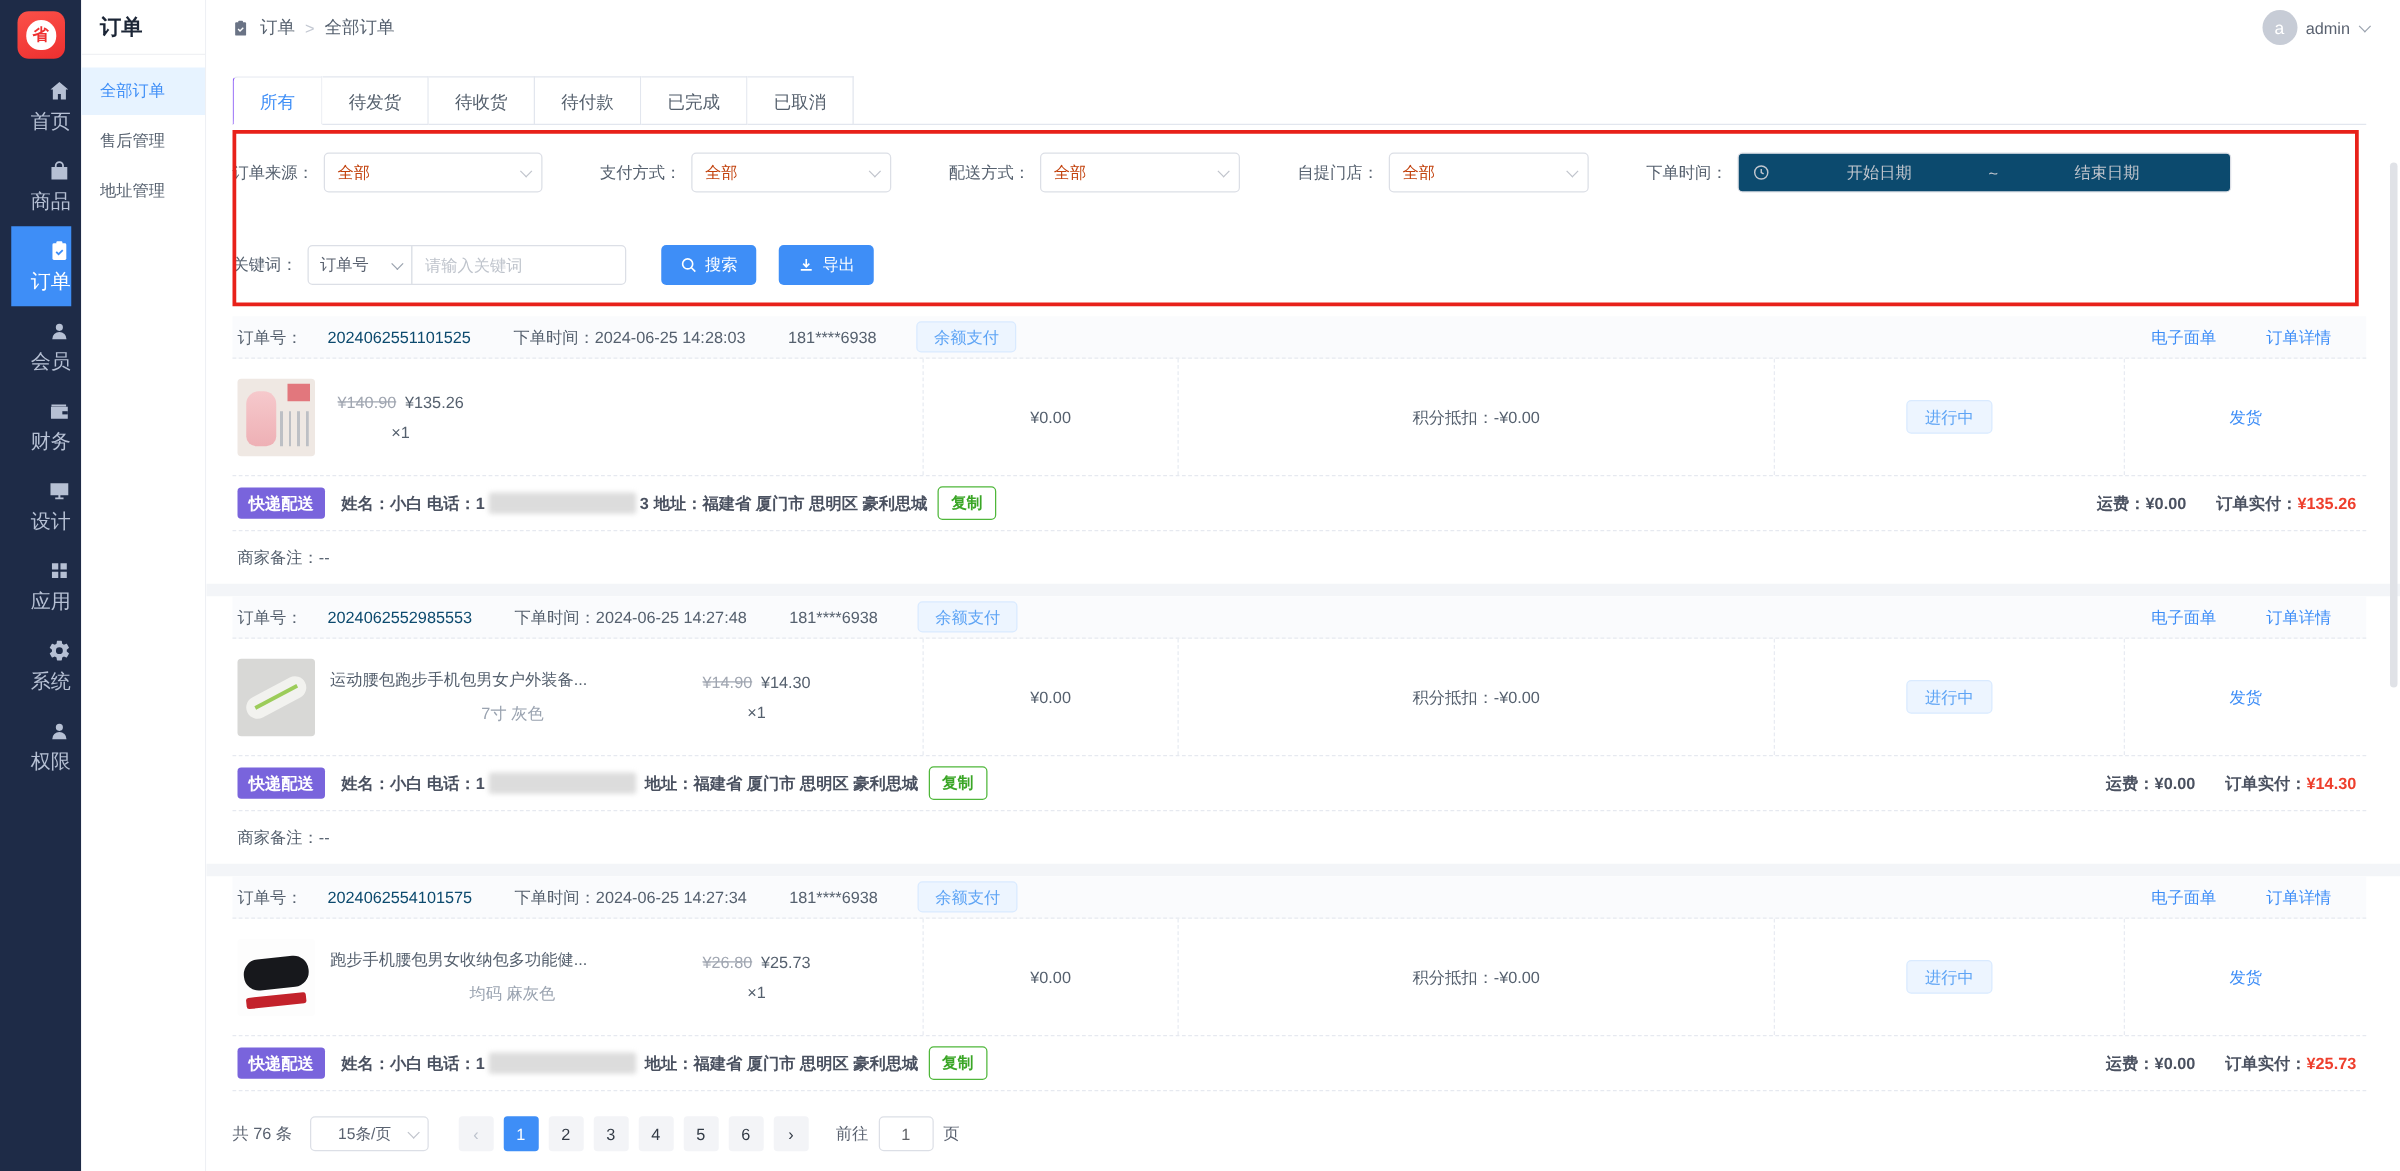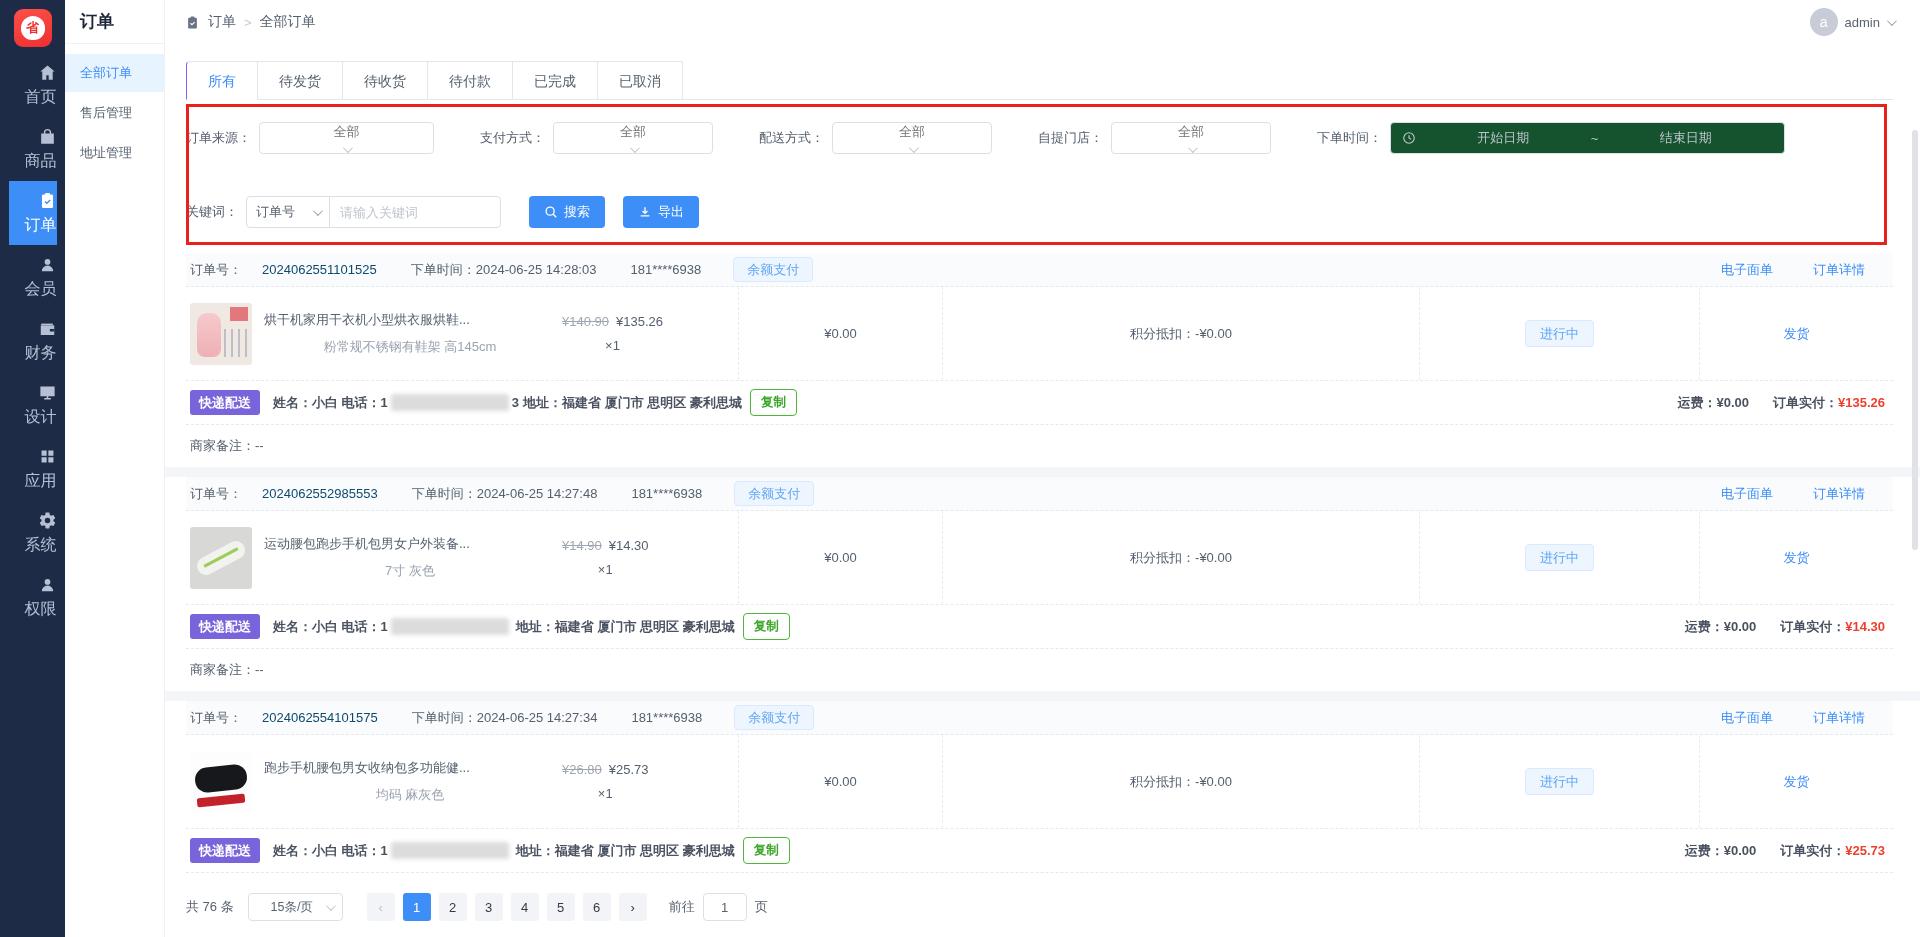--- a/index.html
+++ b/index.html
@@ -39,24 +39,24 @@
   .tab { padding:0 21px; height:39px; line-height:38px; border:1px solid #e2e6ee; border-left:none; font-size:14px; color:#55606d; background:#fff; cursor:pointer; margin-bottom:-1px; }
   .tab:first-child { border-left:1px solid #8b5cf6; border-radius:4px 0 0 0; }
   .tab.active { color:#3e8ef7; border-bottom:1px solid #fff; }
 
   
   .filter-row { display:flex; align-items:center; font-size:13px; color:#55606e; }
   .row1 { margin-top:22px; }
   .row2 { margin-top:42px; }
   .fgroup { display:flex; align-items:center; margin-right:46px; }
   .flabel { margin-right:8px; white-space:nowrap; }
-  .sel { height:32px; border:1px solid #dcdfe6; border-radius:4px; background:#fff; display:flex; align-items:center; justify-content:space-between; padding:0 10px; color:#737373; cursor:pointer; font-size:13px;flex-direction:column; }
+  .sel { height:32px; border:1px solid #dcdfe6; border-radius:4px; background:#fff; display:flex; align-items:center; justify-content:space-between; padding:0 10px; color:#c2410c; cursor:pointer; font-size:13px; }
   .sel .chev { border-color:#c0c4cc; }
   .w175 { width:175px; } .w160 { width:160px; }
-  .date-range { width:395px; height:32px; border:1px solid #dcdfe6; border-radius:4px; display:flex; align-items:center; padding:0 11px; color:#bfc4cc; font-size:13px; background:#14532d; }
+  .date-range { width:395px; height:32px; border:1px solid #dcdfe6; border-radius:4px; display:flex; align-items:center; padding:0 11px; color:#bfc4cc; font-size:13px; background:#0c4a6e; }
   .date-range .ph { flex:1; text-align:center; }
   .kw-select { width:84px; height:32px; border:1px solid #dcdfe6; border-radius:4px 0 0 4px; display:flex; align-items:center; justify-content:space-between; padding:0 9px; color:#5a6270; cursor:pointer; font-size:13px; background:#fff; }
   .kw-input { width:172px; height:32px; border:1px solid #dcdfe6; border-radius:0 4px 4px 0; margin-left:-1px; padding:0 10px; font-size:13px; color:#606266; outline:none; }
   .kw-input::placeholder { color:#bfc4cc; }
   .btn-blue { height:32px; padding:0 15px; background:#3e8ef7; border:none; border-radius:4px; color:#fff; font-size:13px; display:inline-flex; align-items:center; gap:6px; cursor:pointer; }
   .btn-search { margin-left:28px; } .btn-export { margin-left:18px; }
 
   
   .annotation { position:absolute; left:21px; top:104px; width:1701px; height:141px; border:3px solid #e8211a; z-index:40; pointer-events:none; }
 
@@ -305,24 +305,20 @@
             <span class="head-links">
               <a class="blue-link">电子面单</a>
               <a class="blue-link">订单详情</a>
             </span>
           </div>
           <div class="o-body">
             <div class="c-prod">
               <div class="pimg pimg-dryer">
                   <i class="tag"></i>
                 </div>
-              <div class="p-info">
-                <div class="p-title">烘干机家用干衣机小型烘衣服烘鞋...</div>
-                <div class="p-spec">粉常规不锈钢有鞋架 高145cm</div>
-              </div>
               <div class="p-price">
                 <div><del>¥140.90</del><span>¥135.26</span></div>
                 <div class="p-qty">×1</div>
               </div>
             </div>
             <div class="c-amt">¥0.00</div>
             <div class="c-pts">积分抵扣：-¥0.00</div>
             <div class="c-status">
                 <span class="status-badge">进行中</span>
               </div>

